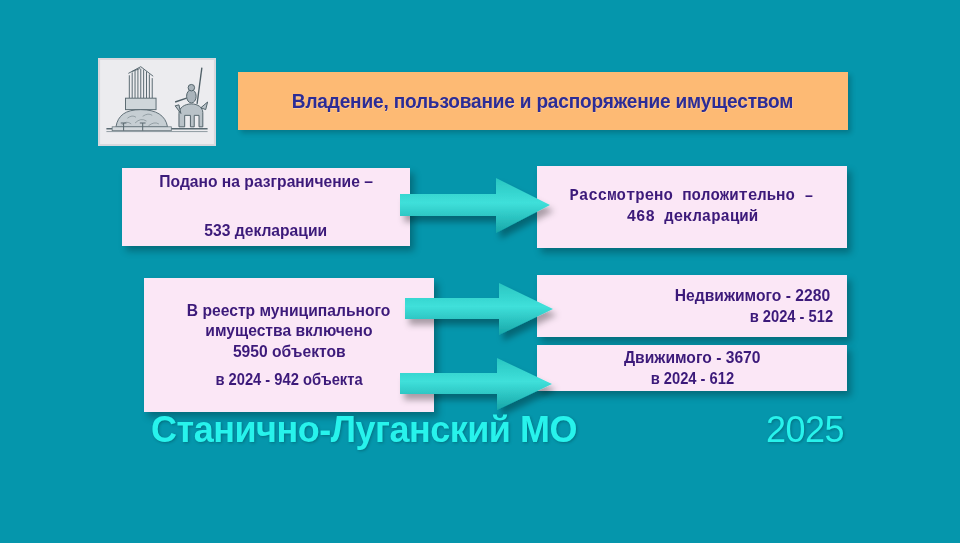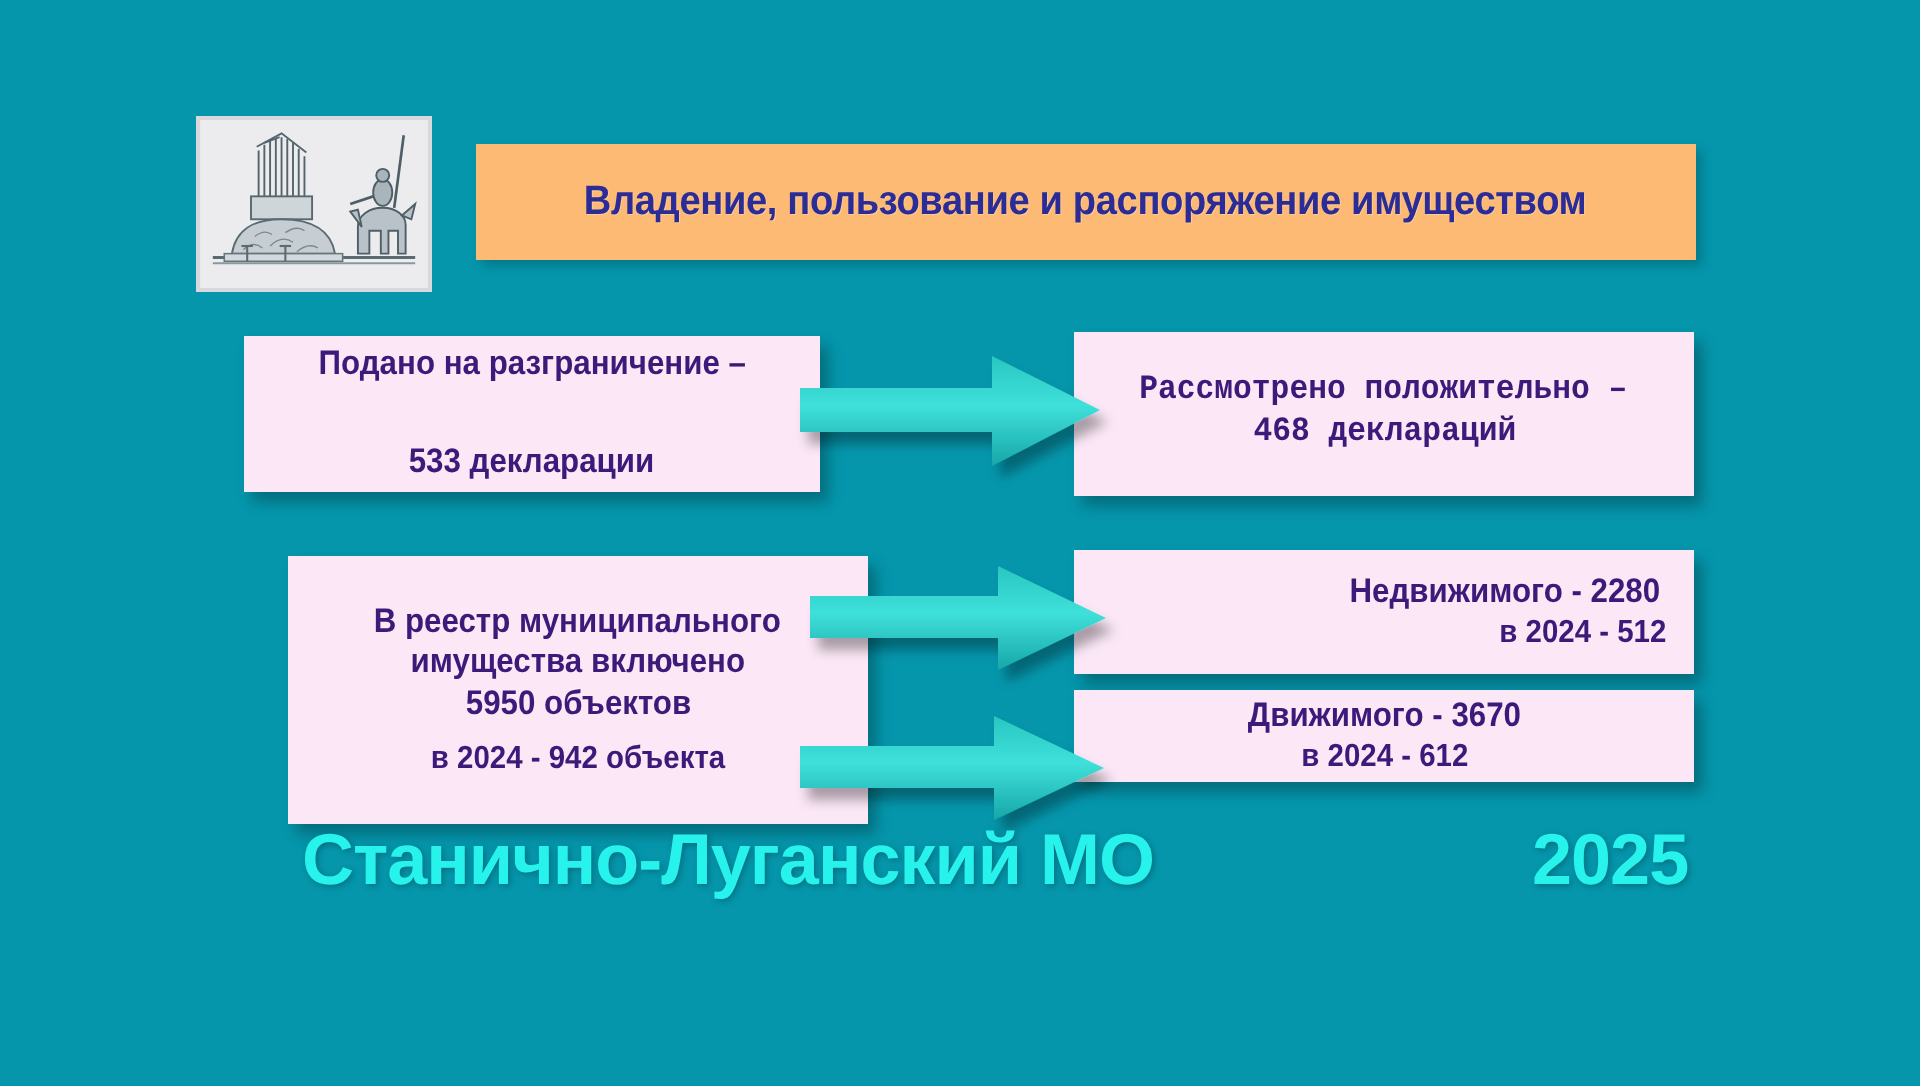--- a/index.html
+++ b/index.html
@@ -104,21 +104,21 @@
     text-shadow: 1px 1px 3px rgba(0,0,0,0.25);
     white-space: nowrap;
     margin-left: 33px;
   }
   #footer-year {
     position: absolute;
     left: 766px;
     top: 409px;
     color: #27f3ec;
     font-size: 36px;
-    font-weight: bold;
+    font-weight: normal;
     letter-spacing: -0.5px;
     text-shadow: 1px 1px 3px rgba(0,0,0,0.25);
     white-space: nowrap;
   }
 </style>
 </head>
 <body>
 
 <div id="slide">
 

